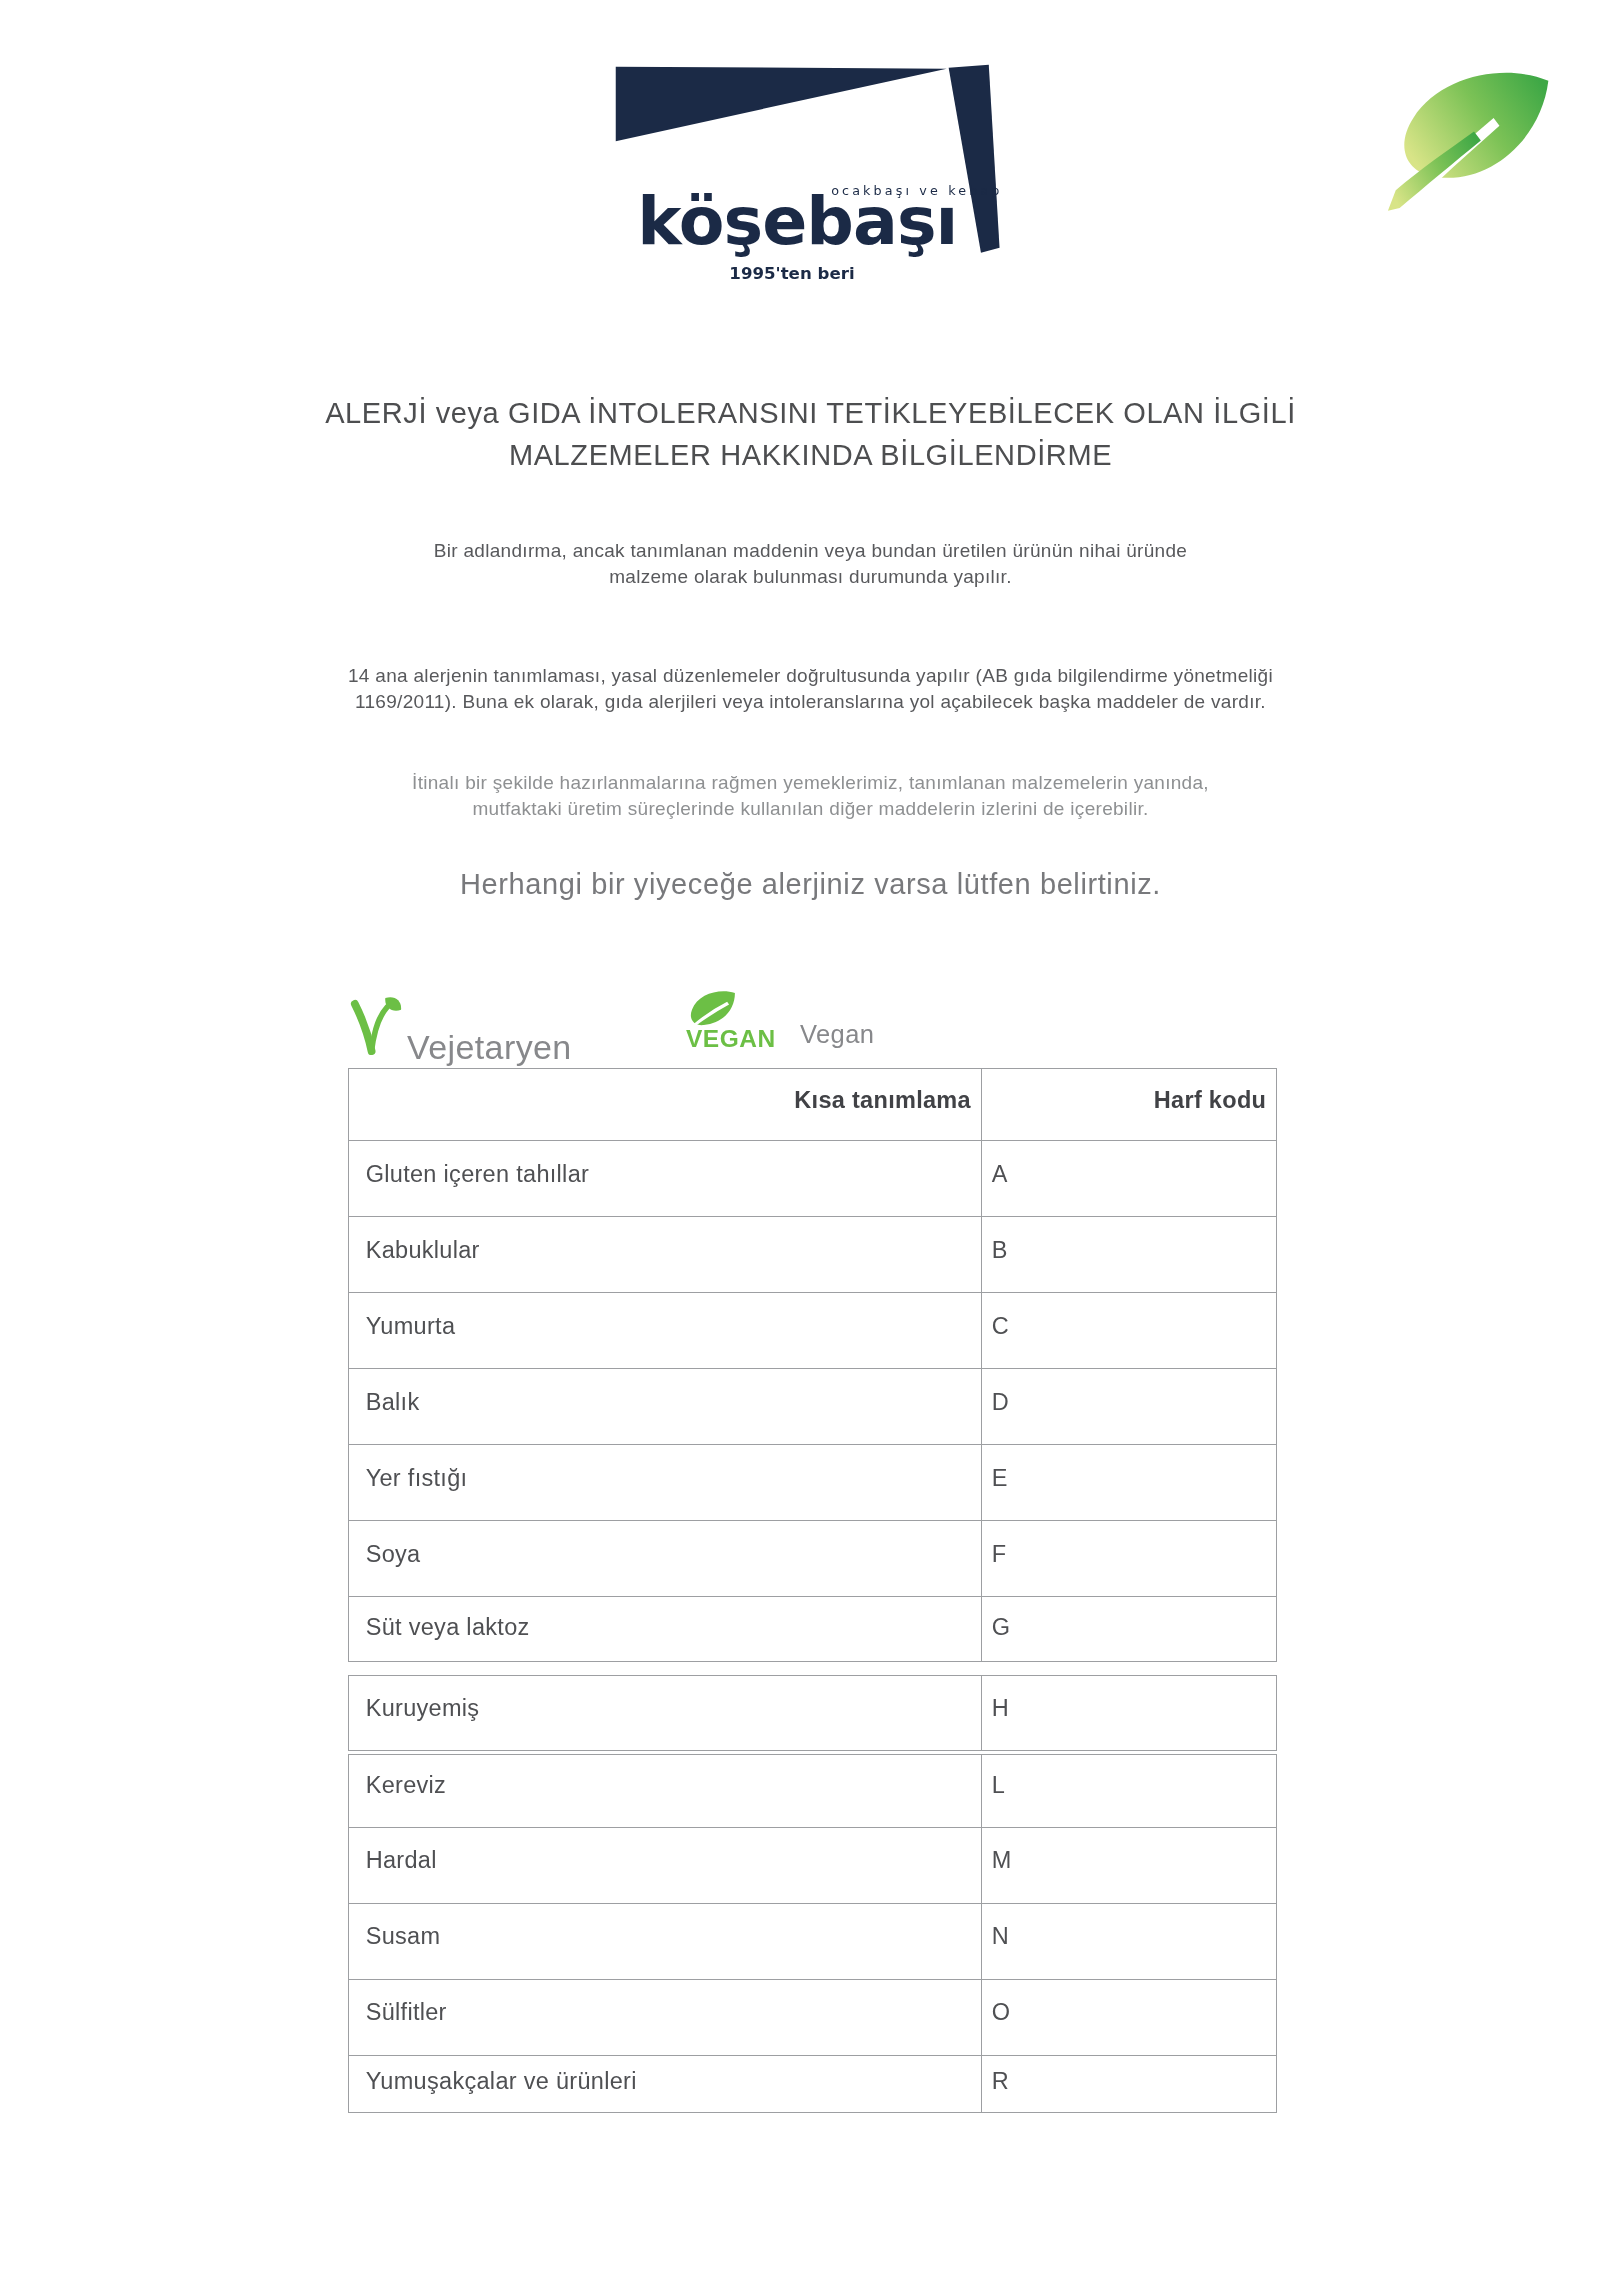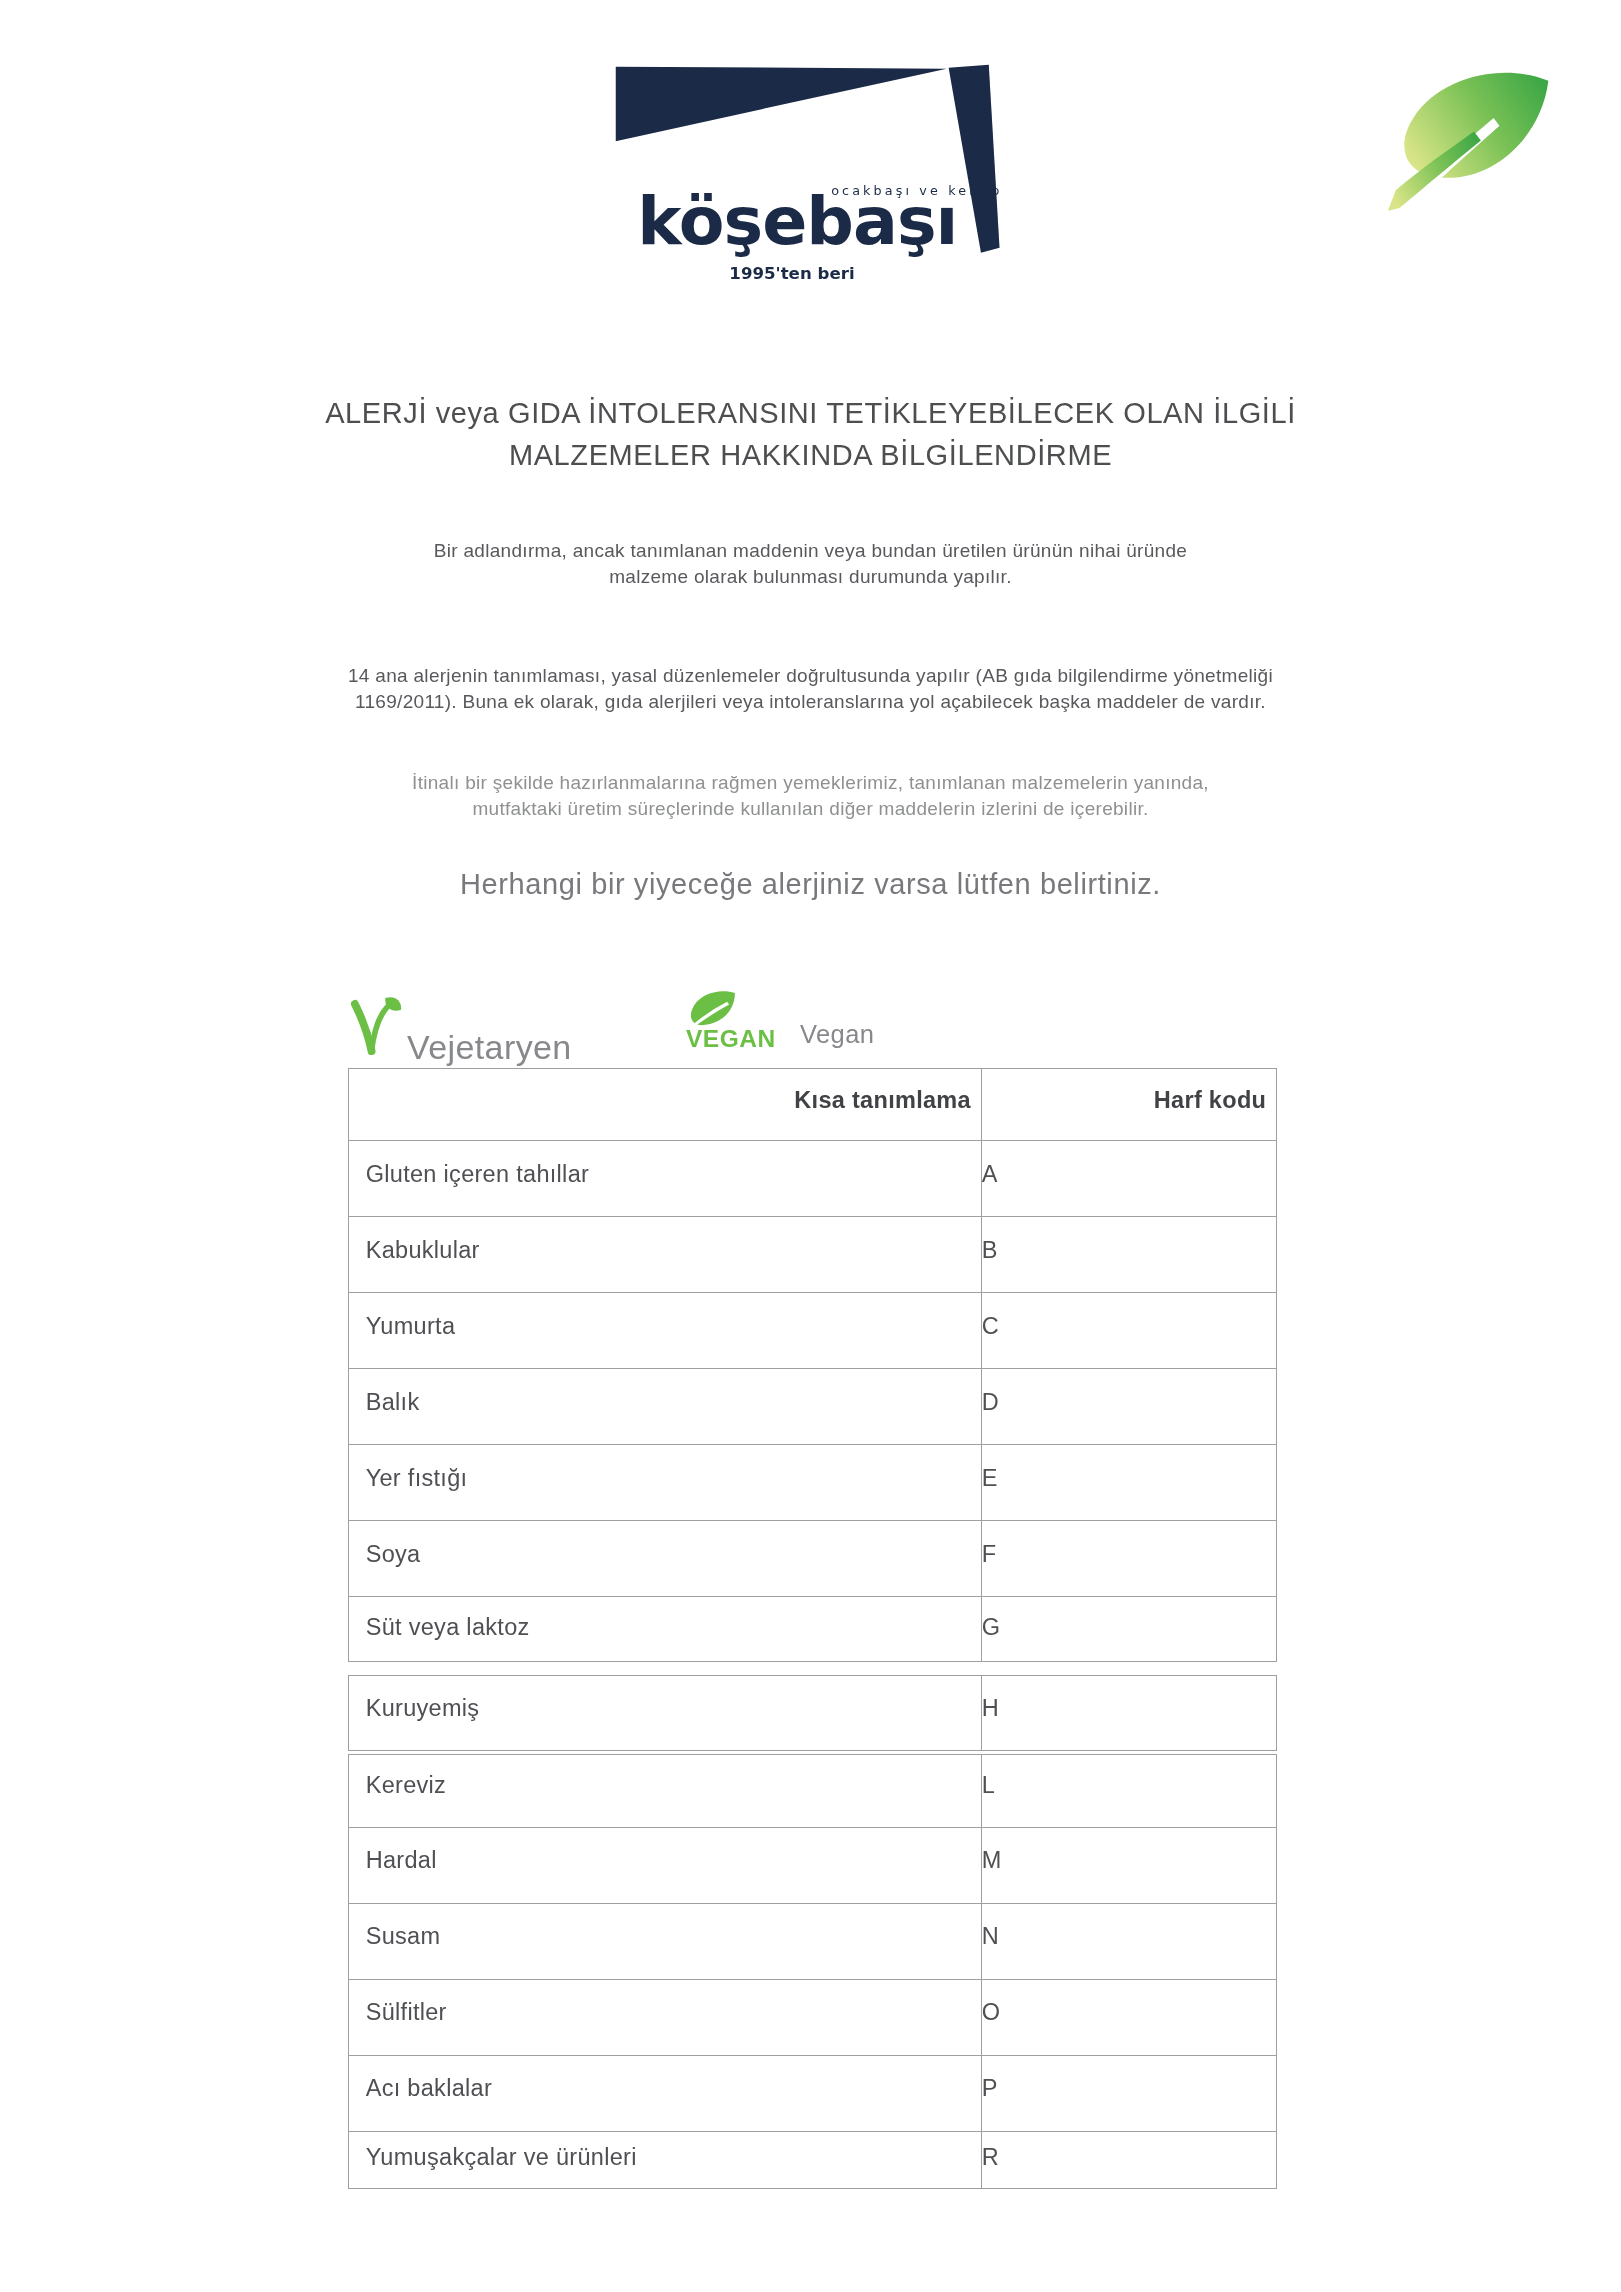--- a/index.html
+++ b/index.html
@@ -50,21 +50,21 @@
   .tables{left:348px;top:1068px;width:929px;}
   table{border-collapse:collapse;width:929px;table-layout:fixed;}
   table,td,th{border:1px solid #9d9fa2;}
   td,th{
     box-sizing:border-box;vertical-align:top;text-align:left;
     padding:19.6px 9.8px 0 16.7px;font-size:23.5px;color:#4f5053;letter-spacing:0.3px;
     overflow:hidden;
   }
   th{font-weight:700;color:#414246;height:72px;padding-top:17.6px;text-align:right;}
   .c-name{width:600px;}
-  .c-code{width:280px;padding-left:0;}
+  .c-code{width:280px;padding-left:10px;}
   td{height:76px;}
   .t1 tbody tr:last-child td{height:65px;padding-top:16.7px;}   
   .t2{margin-top:12.7px;}
   .t2 td{height:75px;margin-top:48px;}
   .t3{margin-top:2.9px;}
   .t3 tbody tr:first-child td{height:73px;padding-top:17.6px;}  
   .t3 tbody tr:last-child td{height:57px;padding-top:12.7px;}   
 </style>
 </head>
 <body>
@@ -198,23 +198,19 @@
         </tr>
         <tr>
           <td class="c-name">Susam</td>
           <td class="c-code">N</td>
         </tr>
         <tr>
           <td class="c-name">Sülfitler</td>
           <td class="c-code">O</td>
         </tr>
         <tr>
-          <td class="c-name">Acı baklalar</td>
-          <td class="c-code">P</td>
-        </tr>
-        <tr>
           <td class="c-name">Yumuşakçalar ve ürünleri</td>
           <td class="c-code">R</td>
         </tr>
       </tbody>
   </table>
 </div>
 
 
 </body></html>

